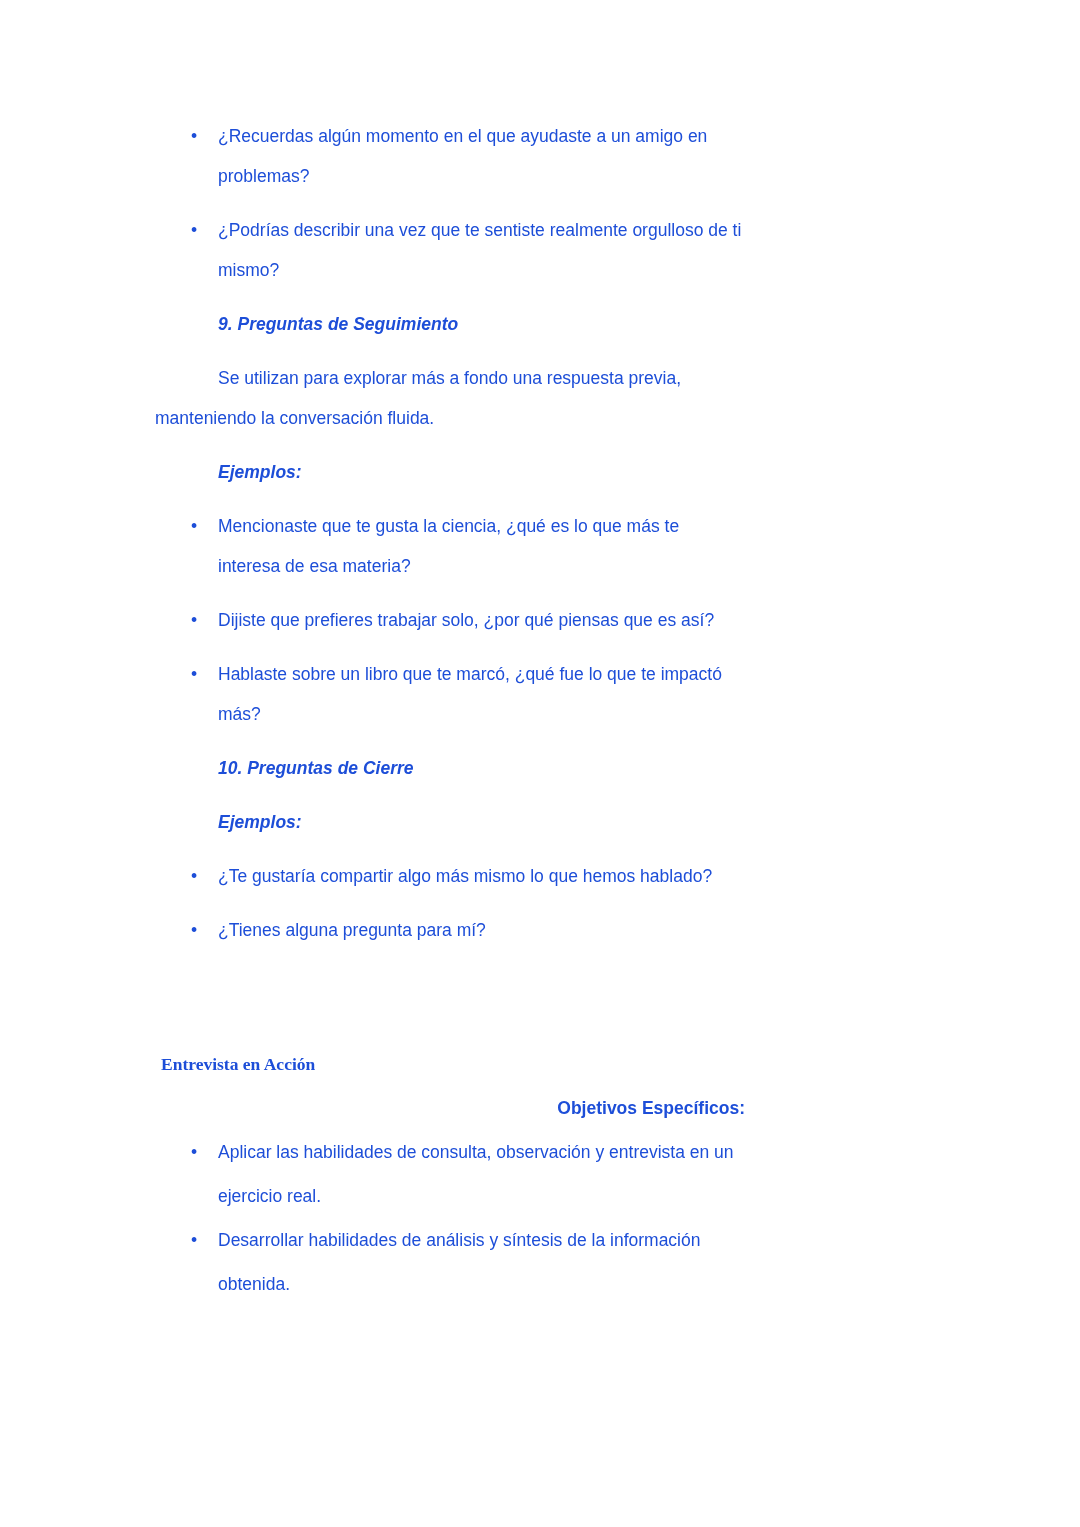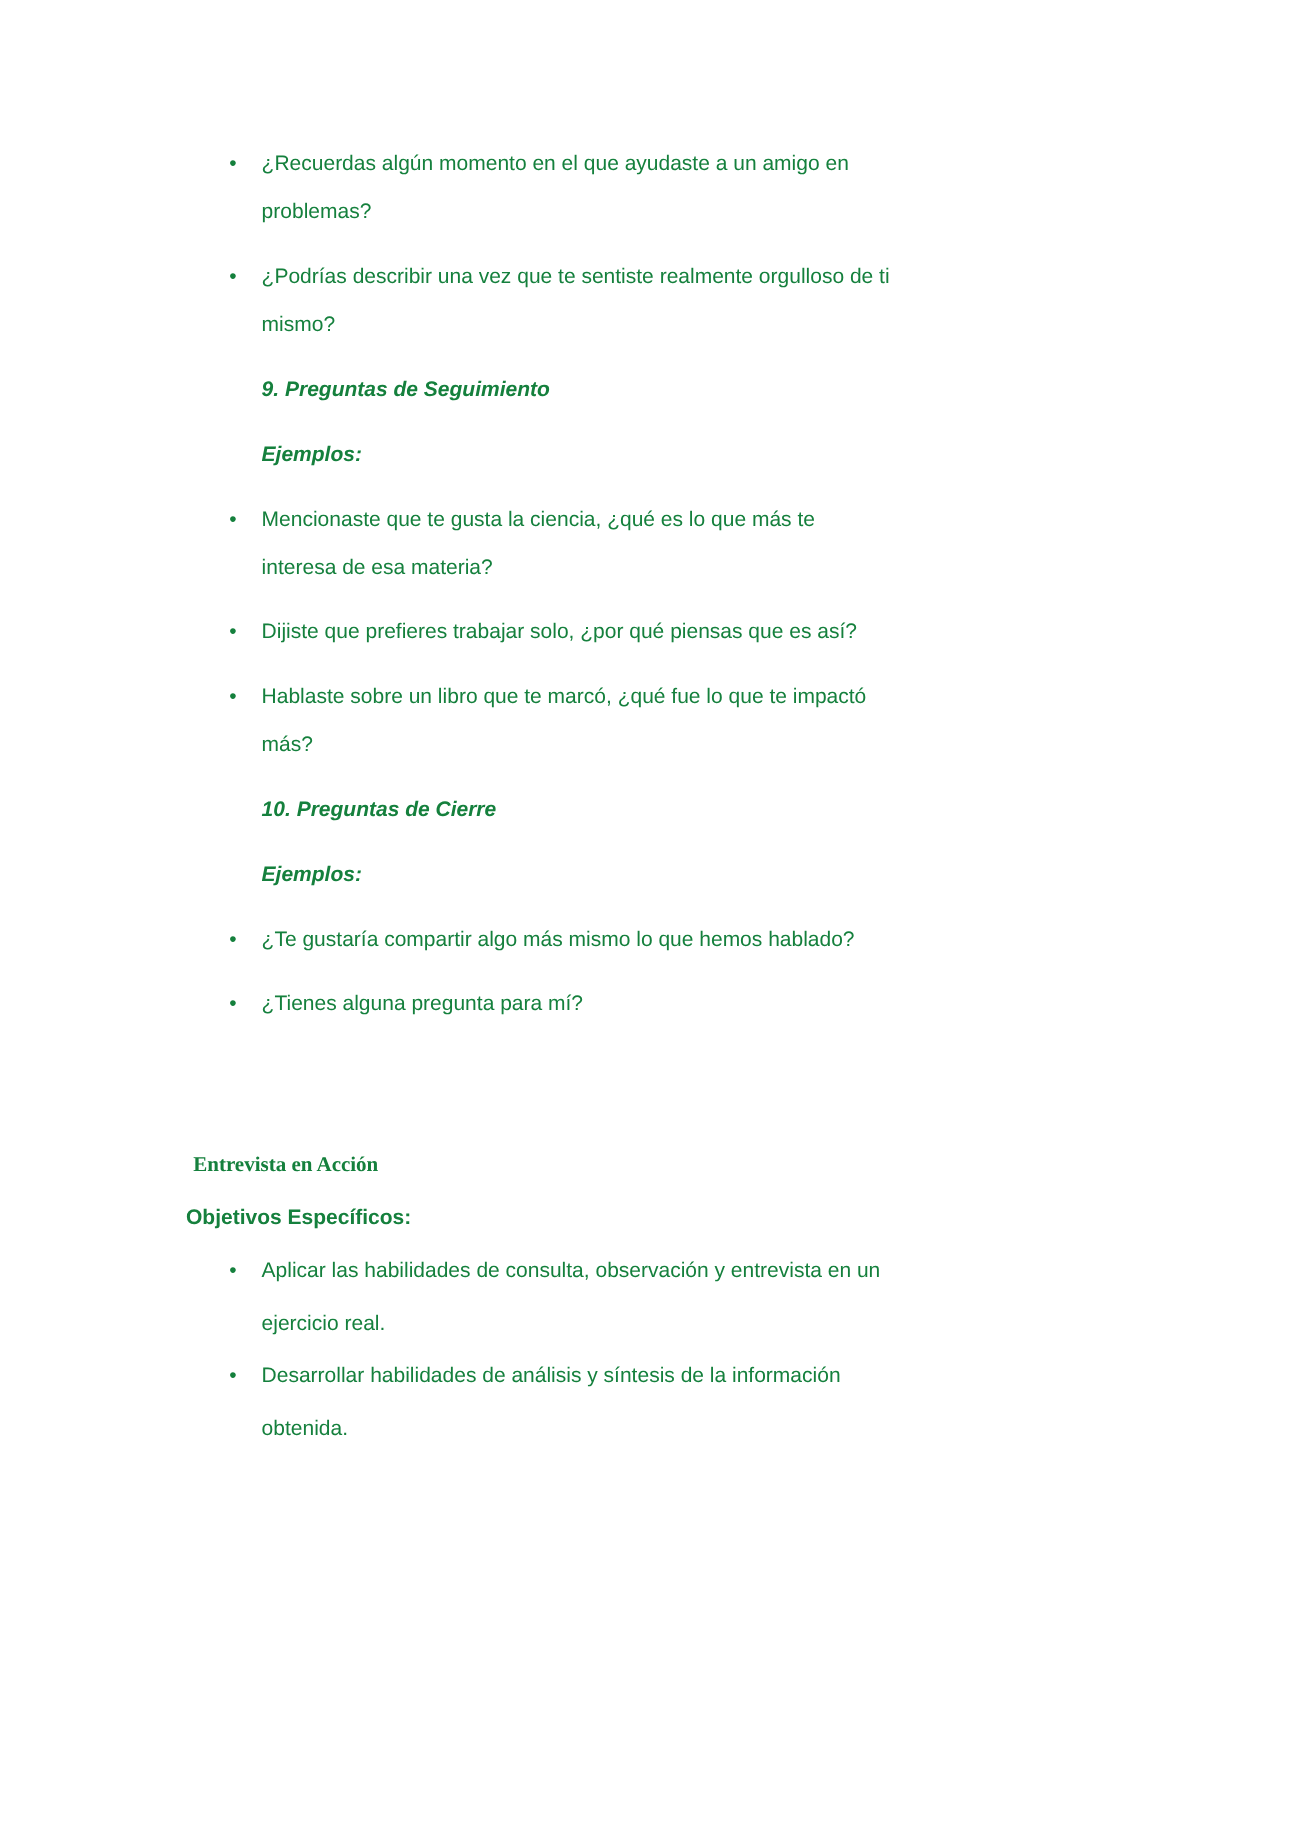--- a/index.html
+++ b/index.html
@@ -9,21 +9,21 @@
   }
   .page {
     position: relative;
     width: 900px;
     height: 1527px;
     background: #ffffff;
     box-sizing: border-box;
     padding: 116px 155px 40px 155px;
     font-family: "Liberation Sans", sans-serif;
     font-size: 17.5px;
-    color: #15803d;
+    color: #1d4ed8;
     overflow: hidden;
   }
 
   
   .doc-upper {
     line-height: 40px;
   }
   .bullet-list {
     margin: 0;
     padding: 0;
@@ -61,20 +61,21 @@
   }
   .doc-lower .section-title {
     font-weight: bold;
     padding-left: 6px;
     margin: 0;
     font-family: Liberation Serif, serif;
   }
   .doc-lower .sub-heading {
     font-weight: bold;
     margin: 0;
+    text-align: right;
   }
   .doc-lower .bullet-item {
     margin: 0;
   }
   .activity-para {
     margin: 0;
     text-align: justify;
   }
   .bold-run {
     font-weight: bold;
@@ -87,20 +88,21 @@
 
   <div class="doc-upper">
 
     <ul class="bullet-list">
       <li class="bullet-item">¿Recuerdas algún momento en el que ayudaste a un amigo en problemas?</li>
       <li class="bullet-item">¿Podrías describir una vez que te sentiste realmente orgulloso de ti mismo?</li>
     </ul>
 
     <p class="heading-indent">9. Preguntas de Seguimiento</p>
 
+    <p class="para">Se utilizan para explorar más a fondo una respuesta previa, manteniendo la conversación fluida.</p>
 
     <p class="heading-indent">Ejemplos:</p>
 
     <ul class="bullet-list">
       <li class="bullet-item">Mencionaste que te gusta la ciencia, ¿qué es lo que más te interesa de esa materia?</li>
       <li class="bullet-item">Dijiste que prefieres trabajar solo, ¿por qué piensas que es así?</li>
       <li class="bullet-item">Hablaste sobre un libro que te marcó, ¿qué fue lo que te impactó más?</li>
     </ul>
 
     <p class="heading-indent">10. Preguntas de Cierre</p>

